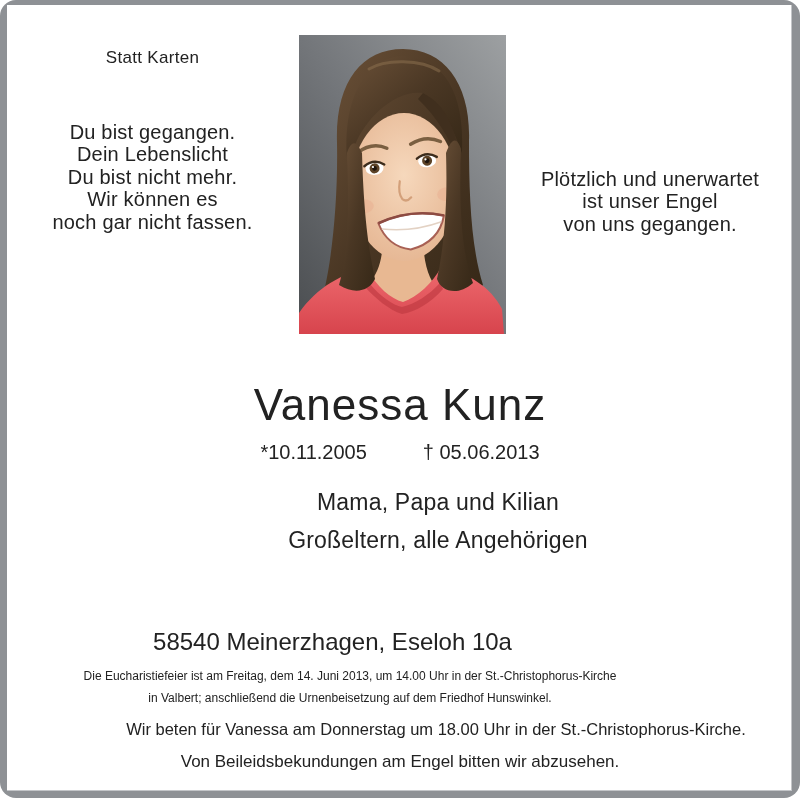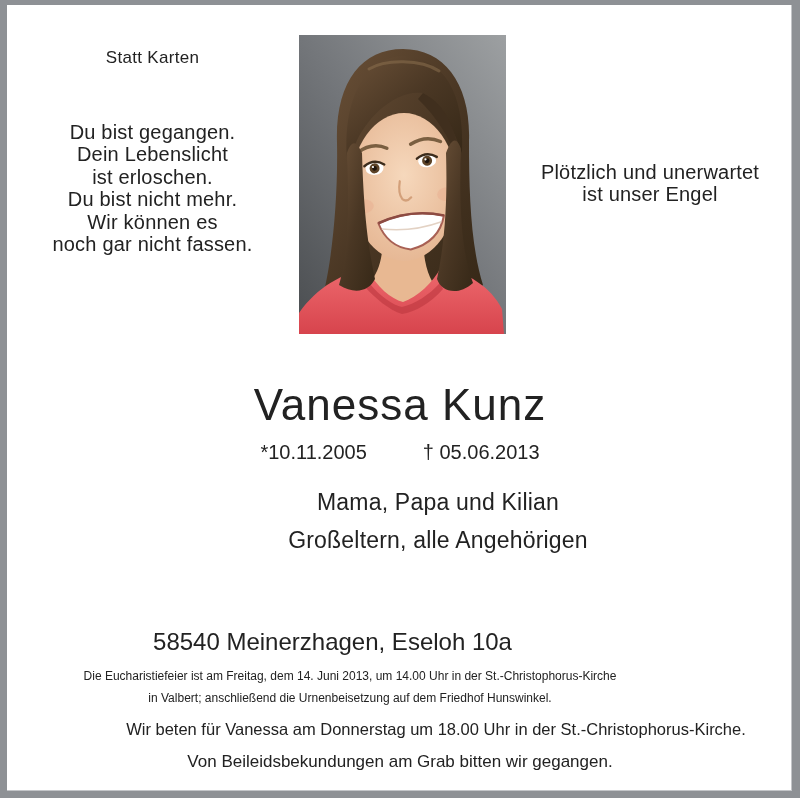--- a/index.html
+++ b/index.html
@@ -2,35 +2,35 @@
 <html lang="de" style="--frame-gray: #8e9195; --text-dark: #222222; --photo-bg-dark: #56595d; --photo-bg-light: #a2a4a6; --shirt-red: #e2545c; --hair-brown: #4a3724; --skin-tone: #eec6a6;"><head>
 <meta charset="utf-8">
 <style>
   html,body{margin:0;padding:0;}
   body{
     width:800px;height:798px;overflow:hidden;
     font-family:"Liberation Sans","DejaVu Sans",sans-serif;
     color:var(--text-dark,#222);
     background:#fff;
   }
-  .page{position:relative;width:800px;height:798px;background:var(--frame-gray,#8e9195);}
+  .page{position:relative;width:800px;height:798px;background:var(--frame-gray,#8e9195);border-radius:16px;}
   .sheet{
     position:absolute;left:7px;top:5px;right:8px;bottom:7px;
     background:#fff;
     box-shadow:inset -1px -1px 0 #c3c5c8;
   }
   .abs{position:absolute;}
   .statt{
     left:10px;top:48px;width:285px;
     font-size:17px;line-height:20px;text-align:center;
     letter-spacing:.3px;
   }
   .verse{font-size:20px;line-height:22.4px;text-align:center;letter-spacing:.2px;}
   .verse-left{left:10px;top:121px;width:285px;}
-  .verse-right{left:508px;top:161px;width:284px;}
+  .verse-right{left:508px;top:168px;width:284px;}
   .photo{
     left:299px;top:35px;width:207px;height:299px;
     overflow:hidden;
   }
   .photo svg{display:block;}
   .name{
     left:0;top:372px;width:800px;margin:0;
     font-size:44px;line-height:66px;font-weight:400;
     text-align:center;letter-spacing:1px;white-space:nowrap;
   }
@@ -64,21 +64,20 @@
 <body>
 
 <div class="page">
   <div class="sheet"></div>
 
   <div class="abs statt">Statt Karten</div>
 
   <div class="abs verse verse-left">
     <div>Du bist gegangen.</div>
     <div>Dein Lebenslicht</div>
-    <div>ist erloschen.</div>
     <div>Du bist nicht mehr.</div>
     <div>Wir können es</div>
     <div>noch gar nicht fassen.</div>
   </div>
 
   <div class="abs photo">
     <svg width="207" height="299" viewBox="0 0 207 299" role="img">
       <defs>
         <linearGradient id="bgG" x1="0" y1="1" x2="1" y2="0">
           <stop offset="0" stop-color="#4a4d50"></stop>
@@ -138,20 +137,21 @@
       <path d="M48 118 C 50 170 50 216 40 250 C 56 260 70 256 76 244 C 66 200 64 150 63 118 C 57 104 52 106 48 118 Z" fill="url(#hairG)"></path>
       <path d="M162 114 C 160 168 162 216 174 248 C 158 262 142 256 138 244 C 148 198 148 150 147 118 C 153 102 158 102 162 114 Z" fill="url(#hairG)"></path>
 
       <path d="M70 34 C 86 24 122 24 140 36" stroke="#8a6f4e" stroke-width="3" fill="none" opacity="0.55" stroke-linecap="round"></path>
     </svg>
   </div>
 
   <div class="abs verse verse-right">
     <div>Plötzlich und unerwartet</div>
     <div>ist unser Engel</div>
+    <div>von uns gegangen.</div>
   </div>
 
   <h1 class="abs name">Vanessa Kunz</h1>
 
   <div class="abs dates">
     <span class="birth">*10.11.2005</span><span>† 05.06.2013</span>
   </div>
 
   <div class="abs family">
     <div>Mama, Papa und Kilian</div>
@@ -160,14 +160,14 @@
 
   <div class="abs address">58540 Meinerzhagen, Eseloh 10a</div>
 
   <div class="abs service">
     <div>Die Eucharistiefeier ist am Freitag, dem 14. Juni 2013, um 14.00 Uhr in der St.-Christophorus-Kirche</div>
     <div>in Valbert; anschließend die Urnenbeisetzung auf dem Friedhof Hunswinkel.</div>
   </div>
 
   <div class="abs prayer">Wir beten für Vanessa am Donnerstag um 18.00 Uhr in der St.-Christophorus-Kirche.</div>
 
-  <div class="abs condolence">Von Beileidsbekundungen am Grab bitten wir gegangen.</div>
+  <div class="abs condolence">Von Beileidsbekundungen am Engel bitten wir abzusehen.</div>
 </div>
 
 </body></html>

